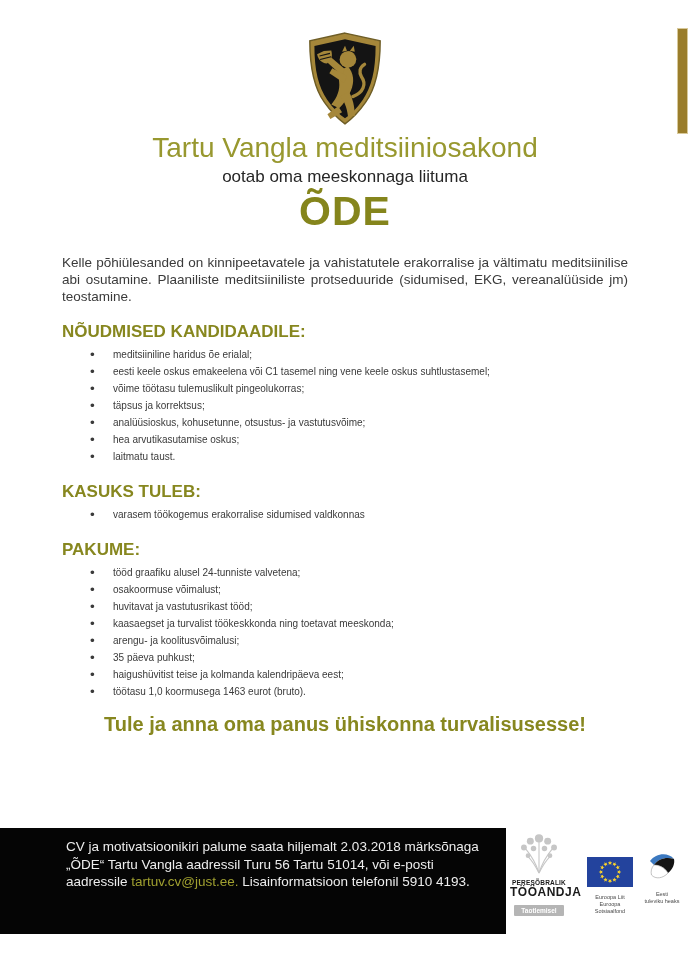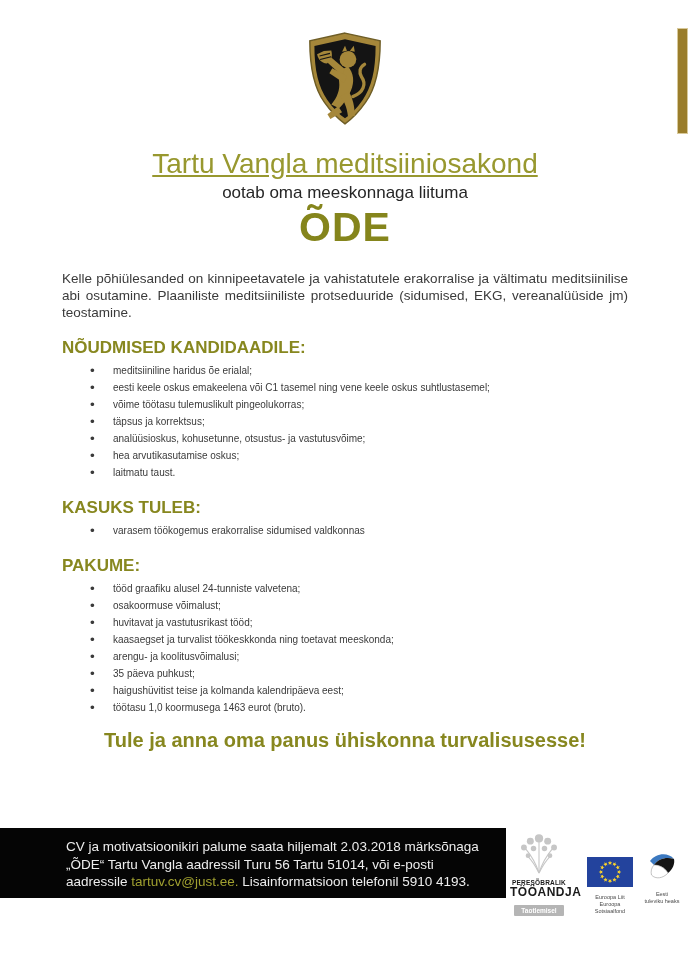--- a/index.html
+++ b/index.html
@@ -8,22 +8,22 @@
     width:690px; height:976px; position:relative; overflow:hidden;
     font-family:"Liberation Sans","DejaVu Sans",sans-serif;
     color:#3a3a3a;
   }
   .gold-bar {
     position:absolute; top:28px; right:2px; width:11px; height:106px;
     background:#9a7d2b; border:1px solid #d8c99a;
   }
   .crest { display:block; margin:30px auto 0; width:84px; height:98px; }
   .title {
-    margin-top:20px; text-align:center;
-    font-size:28px; font-weight:normal; color:#98982f; letter-spacing:0;text-decoration:underline;
+    margin-top:4px; text-align:center;
+    font-size:28px; font-weight:normal; color:#98982f; letter-spacing:0;
   }
   .subtitle { text-align:center; font-size:17px; color:#262626; margin-top:3px; }
   .position {
     text-align:center; font-size:41px; font-weight:bold; color:#85851c;
     line-height:1.0; margin-top:4px; letter-spacing:1px;
   }
   .intro {
     margin:22px 62px 0 62px; font-size:13.5px; line-height:17px;
     text-align:justify; color:#3a3a3a;
   }
@@ -37,21 +37,21 @@
   }
   ul.bullets li::before {
     content:"\2022"; position:absolute; left:28px; top:0;
     font-size:13.5px; color:#3a3a3a;
   }
   .cta {
     margin-top:13px; text-align:center; font-size:20px; font-weight:bold;
     color:#87871f;
   }
   .footer-black {
-    position:absolute; left:0; top:828px; width:506px; height:70px;
+    position:absolute; left:0; top:828px; width:506px; height:106px;
     background:#050505; color:#ededed;
   }
   .footer-text {
     margin:10px 12px 0 66px; font-size:13.5px; line-height:17.5px;
   }
   .footer-text a { text-decoration:none; cursor:pointer; }
   a.email-link { color:#a0a030; }
   a.facebook-link { color:#8e8e2a; }
   .footer-logos {
     position:absolute; left:506px; top:828px; width:184px; height:87px;

